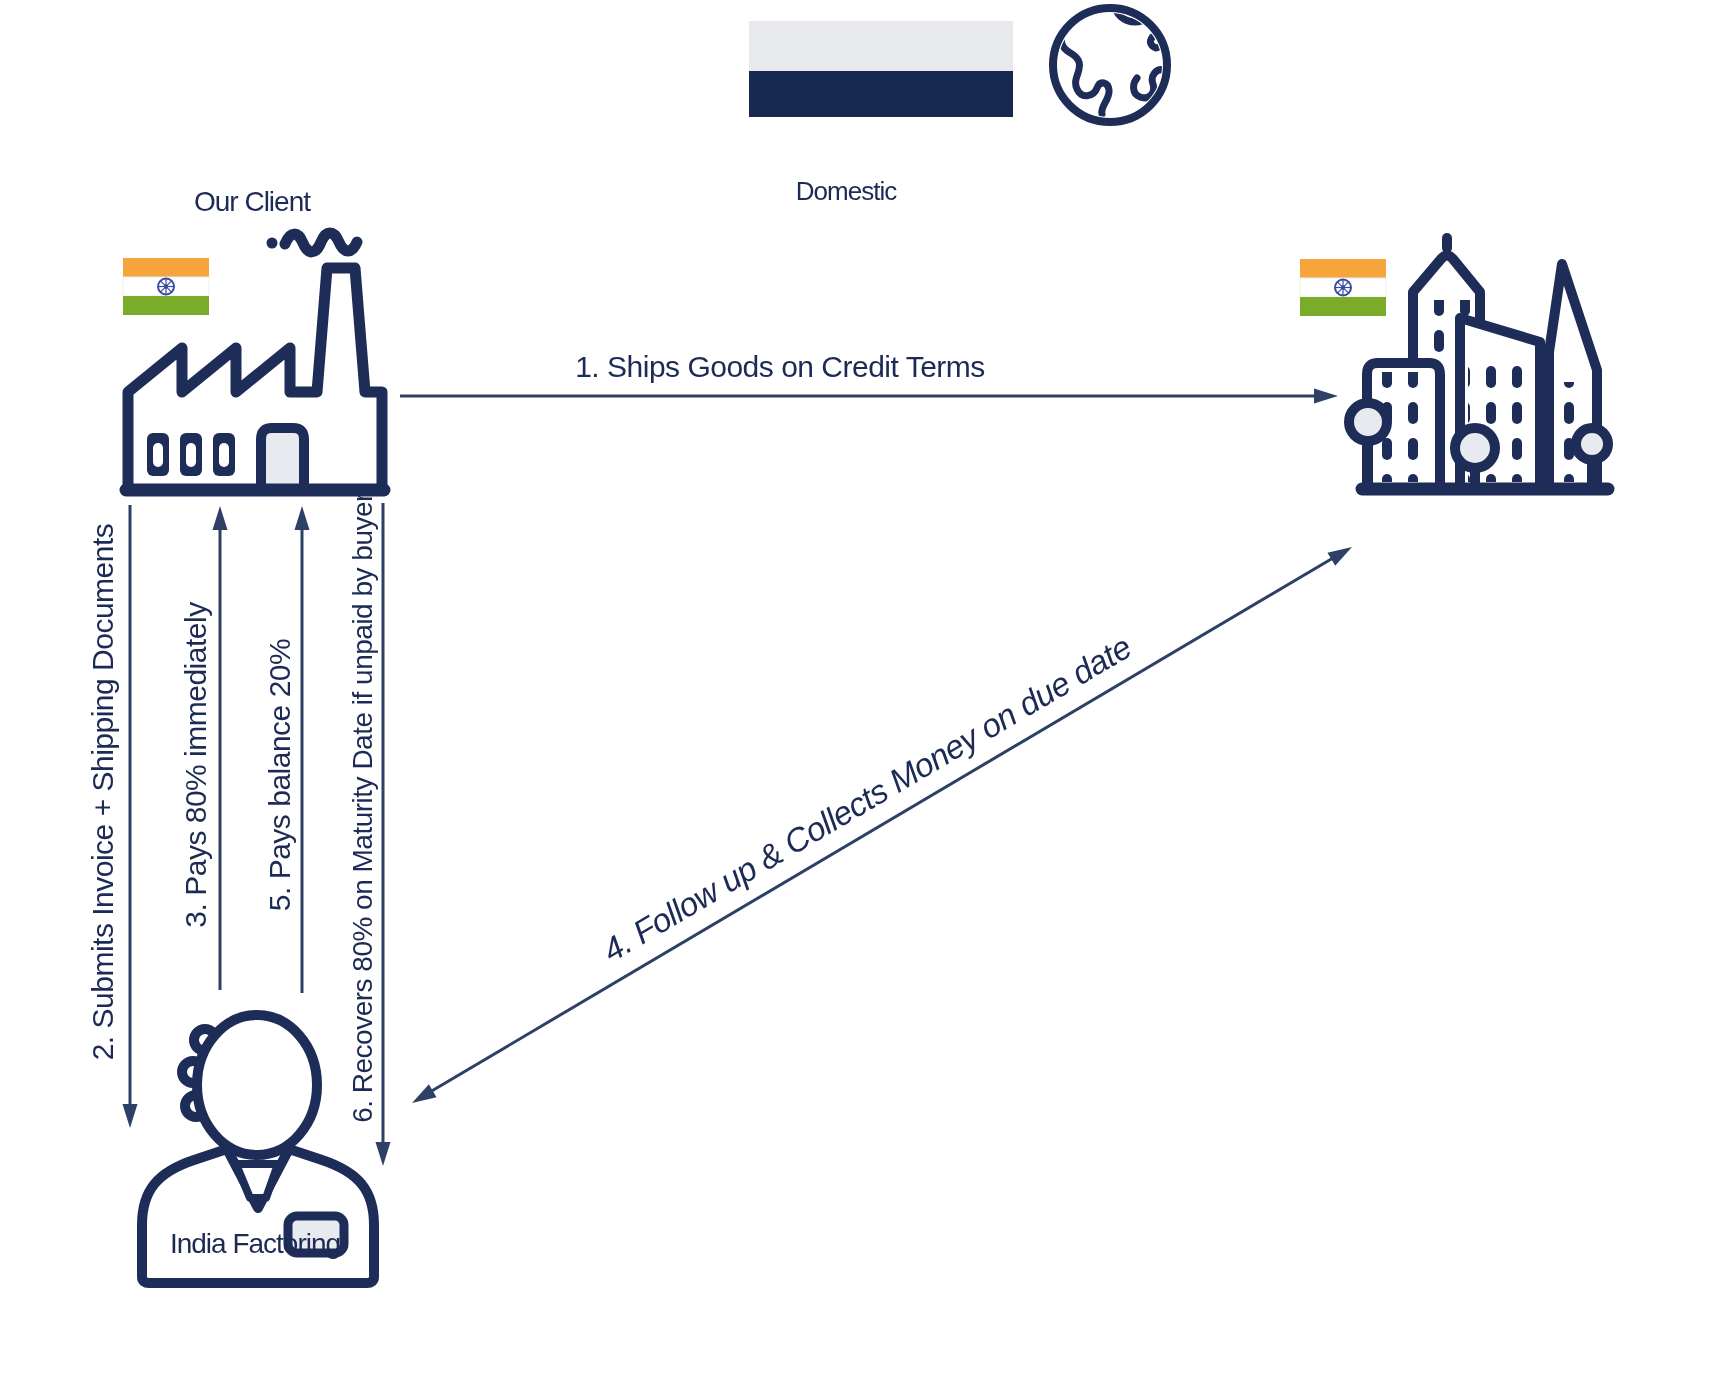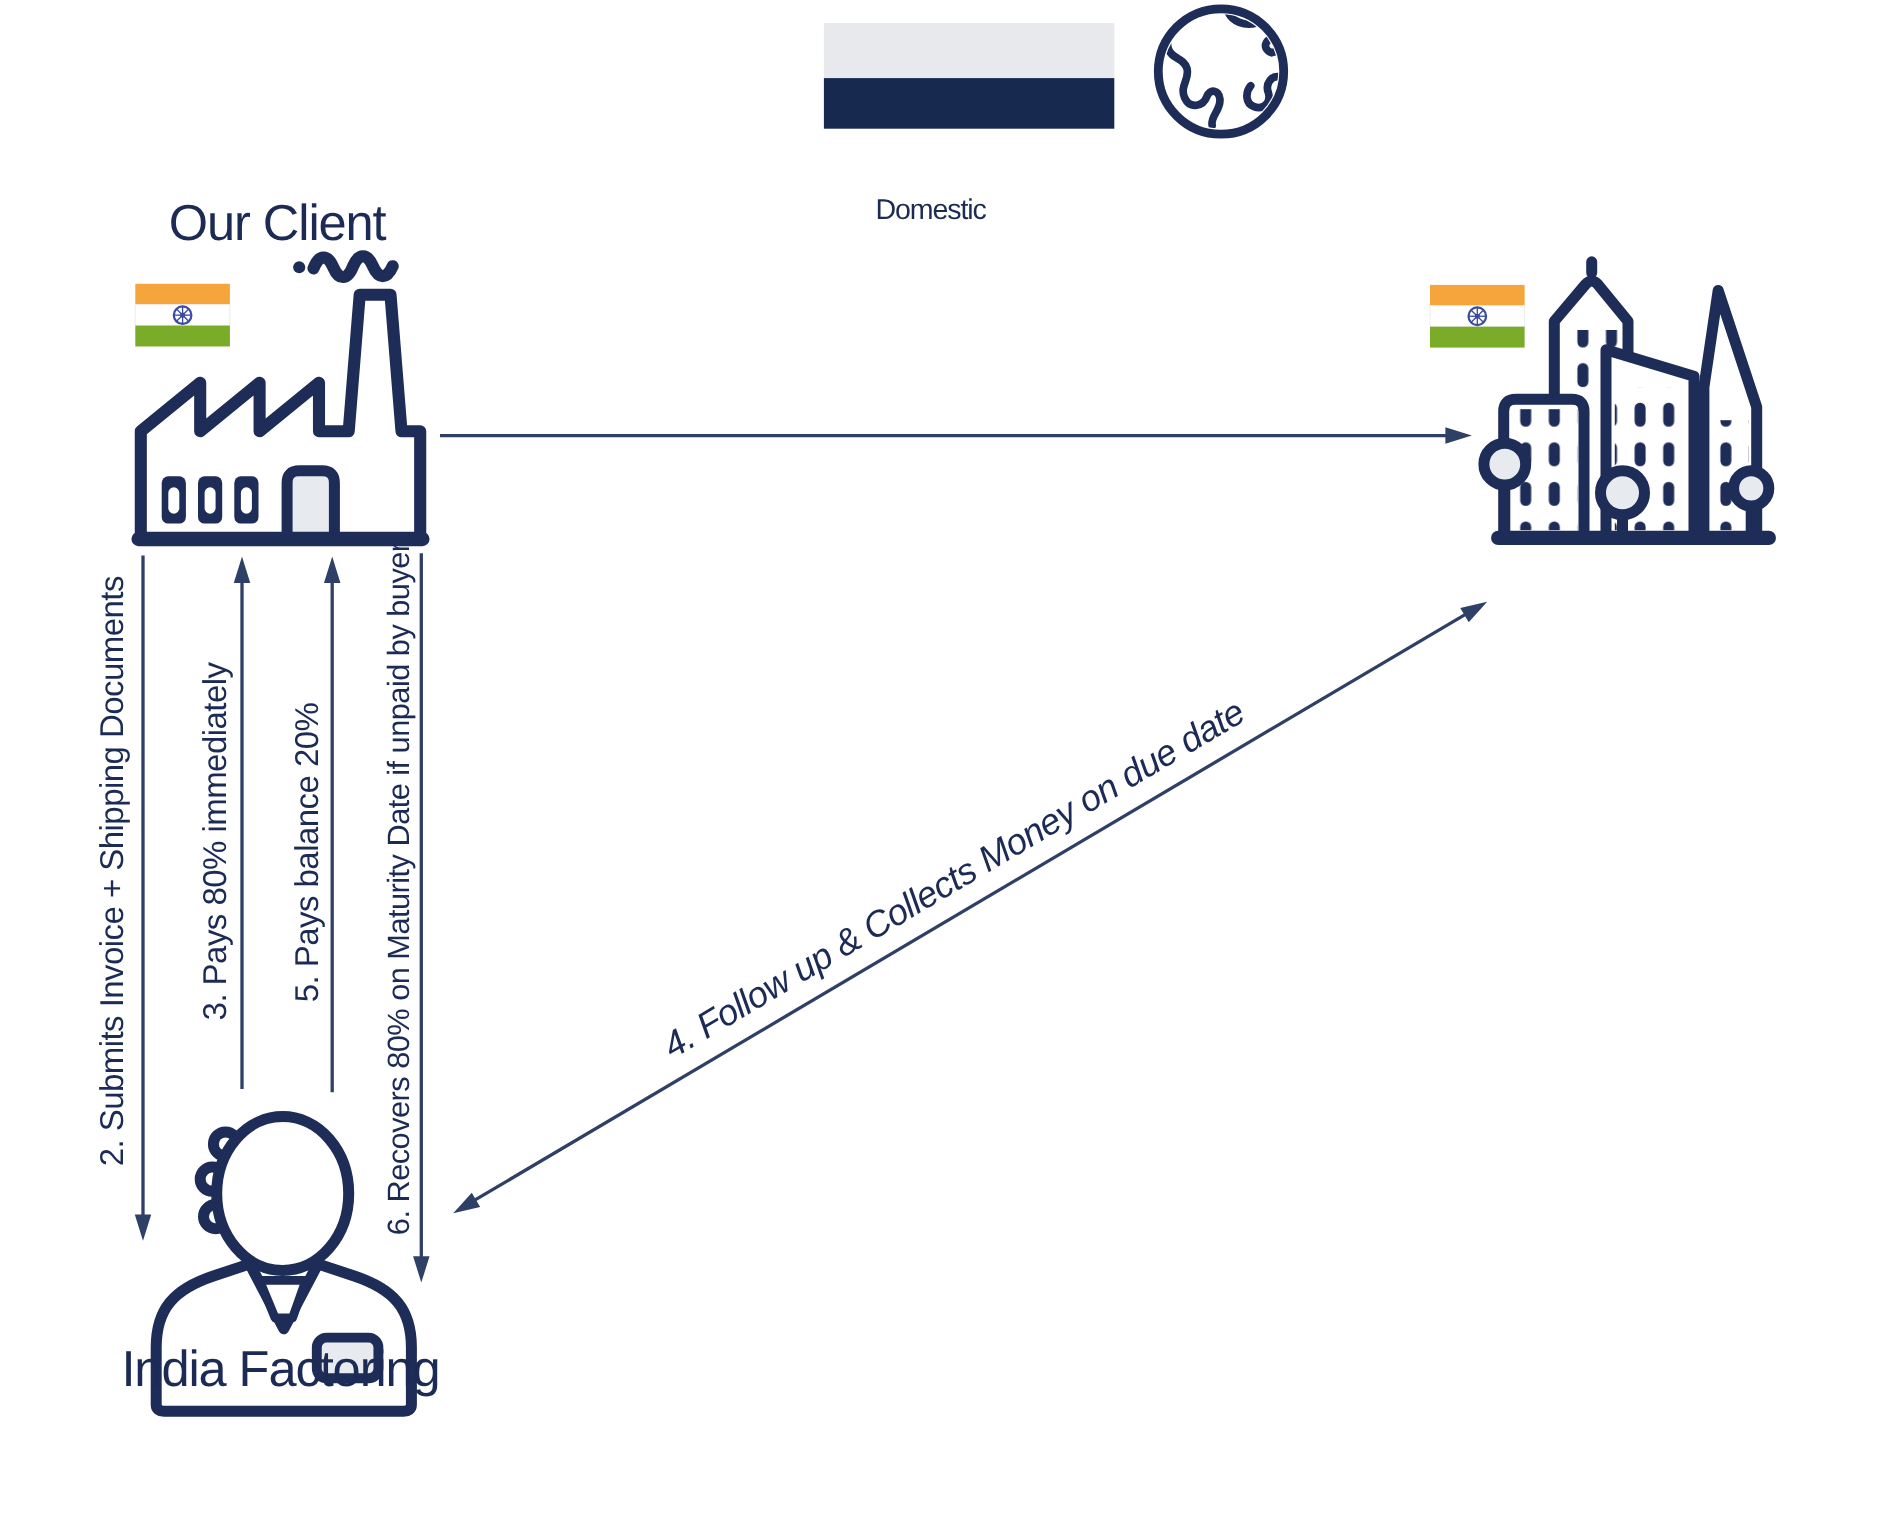--- a/index.html
+++ b/index.html
@@ -2,21 +2,21 @@
 <html><head>
 <meta charset="utf-8">
 <style>
   html,body{margin:0;padding:0;background:#ffffff;}
   body{width:1717px;height:1376px;position:relative;overflow:hidden;
        font-family:"Liberation Sans",sans-serif;}
   .stage{position:absolute;left:0;top:0;width:1717px;height:1376px;}
   svg.layer{position:absolute;left:0;top:0;}
   .lbl{position:absolute;color:#1c2b55;white-space:nowrap;
        transform:translate(-50%,-50%);letter-spacing:-0.5px;}
-  .hdr{font-size:46px;letter-spacing:-1px;}
+  .hdr{font-size:28px;letter-spacing:-1px;}
   .flow{font-size:30px;}
   .r90{transform:translate(-50%,-50%) rotate(-90deg);}
   .r30{transform:translate(-50%,-50%) rotate(-30.6deg);font-style:italic;font-size:33px;}
   .small{font-size:28px;}
 </style>
 </head>
 <body>
 
 <div class="stage">
 
@@ -138,19 +138,20 @@
       <polygon points="1352,547 1335.2,565.7 1327.5,552.8" stroke="none"></polygon>
       <polygon points="412,1103 436.5,1097.2 428.9,1084.3" stroke="none"></polygon>
     </g>
   </g>
 </svg>
 
 <div class="lbl hdr" style="left:252px;top:202px;">Our Client</div>
 <div class="lbl hdr" style="left:846px;top:191px;font-size:26px;">Domestic</div>
 <div class="lbl hdr" style="left:255px;top:1244px;">India Factoring</div>
 
+<div class="lbl flow" style="left:780px;top:367px;">1. Ships Goods on Credit Terms</div>
 <div class="lbl flow r90" style="left:103px;top:792px;">2. Submits Invoice + Shipping Documents</div>
 <div class="lbl flow r90" style="left:196px;top:765px;">3. Pays 80% immediately</div>
 <div class="lbl flow r30" style="left:867px;top:799px;">4. Follow up &amp; Collects Money on due date</div>
 <div class="lbl flow r90" style="left:280px;top:775px;">5. Pays balance 20%</div>
 <div class="lbl flow r90 small" style="left:363px;top:808px;">6. Recovers 80% on Maturity Date if unpaid by buyer</div>
 
 </div>
 
 </body></html>

